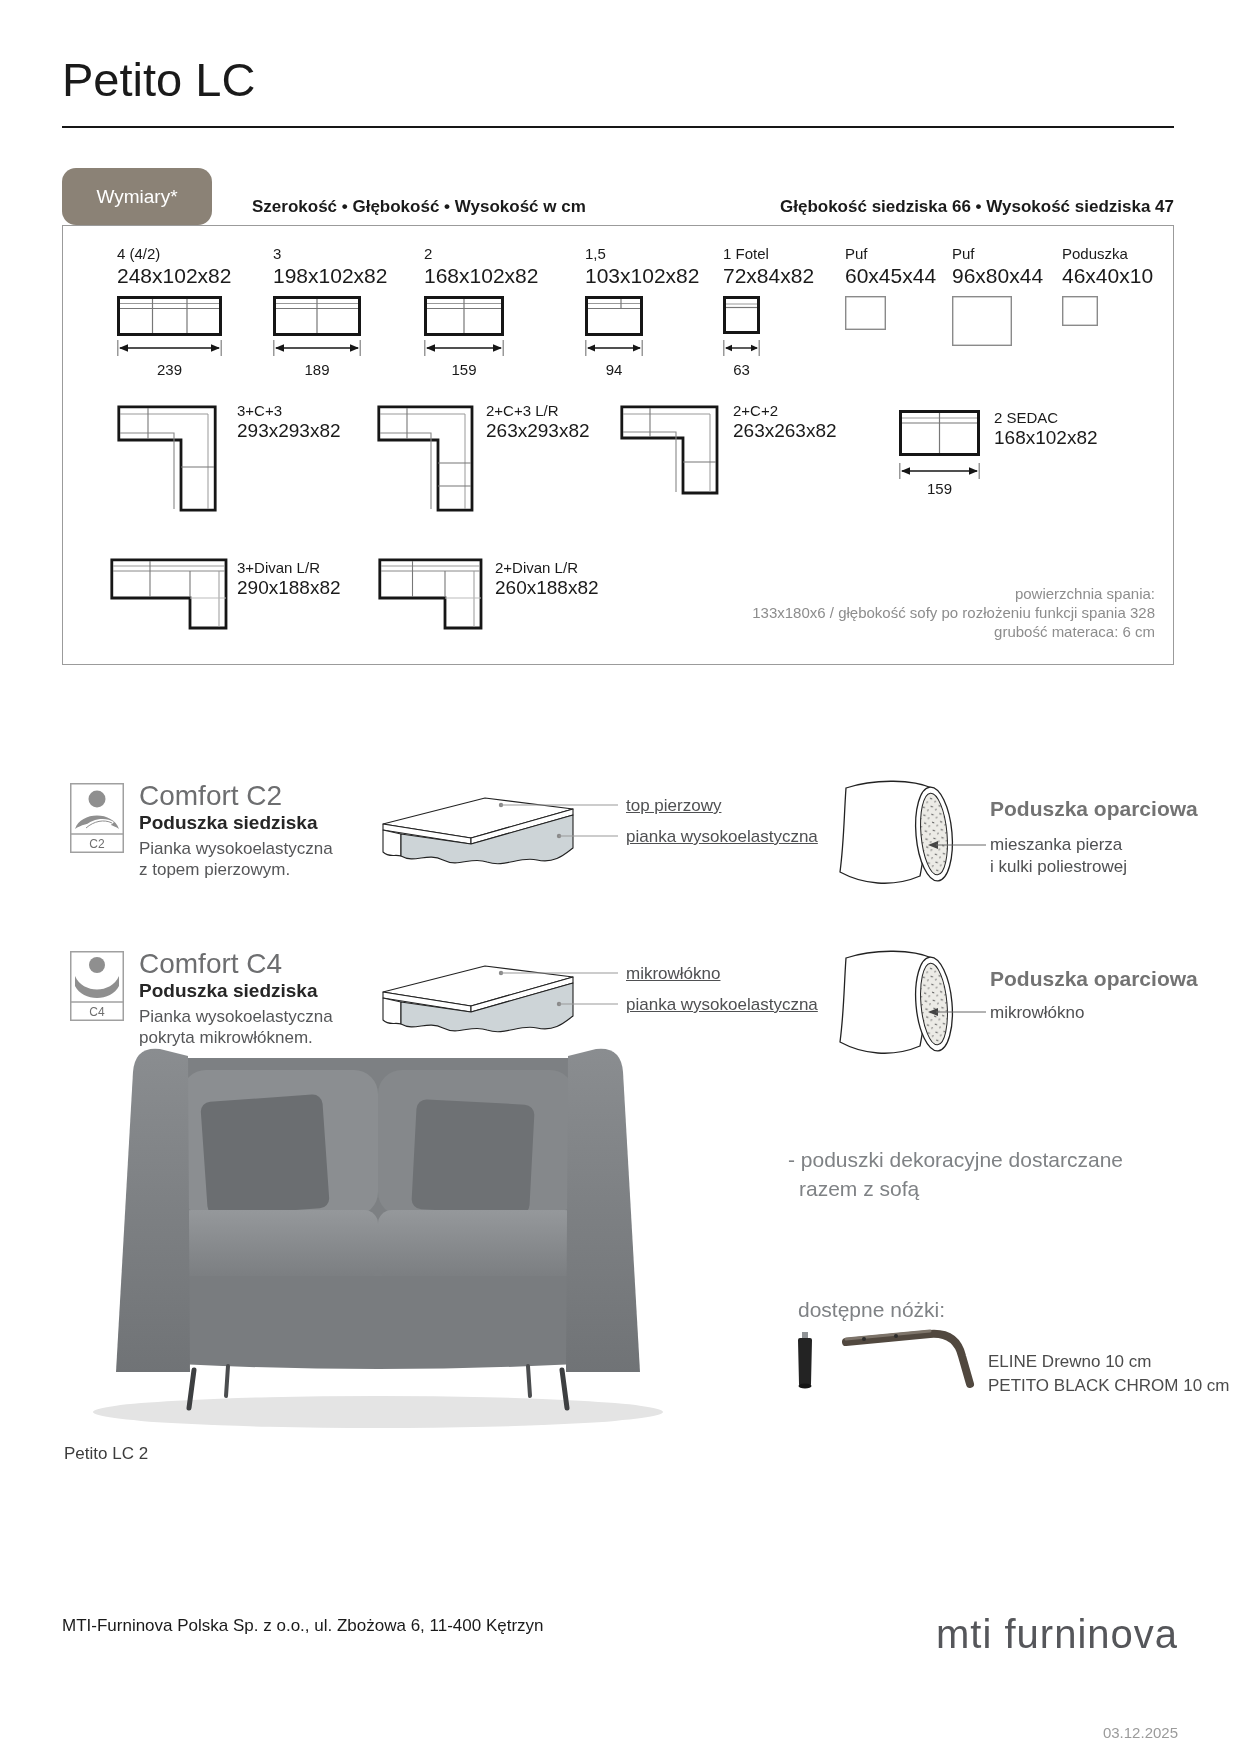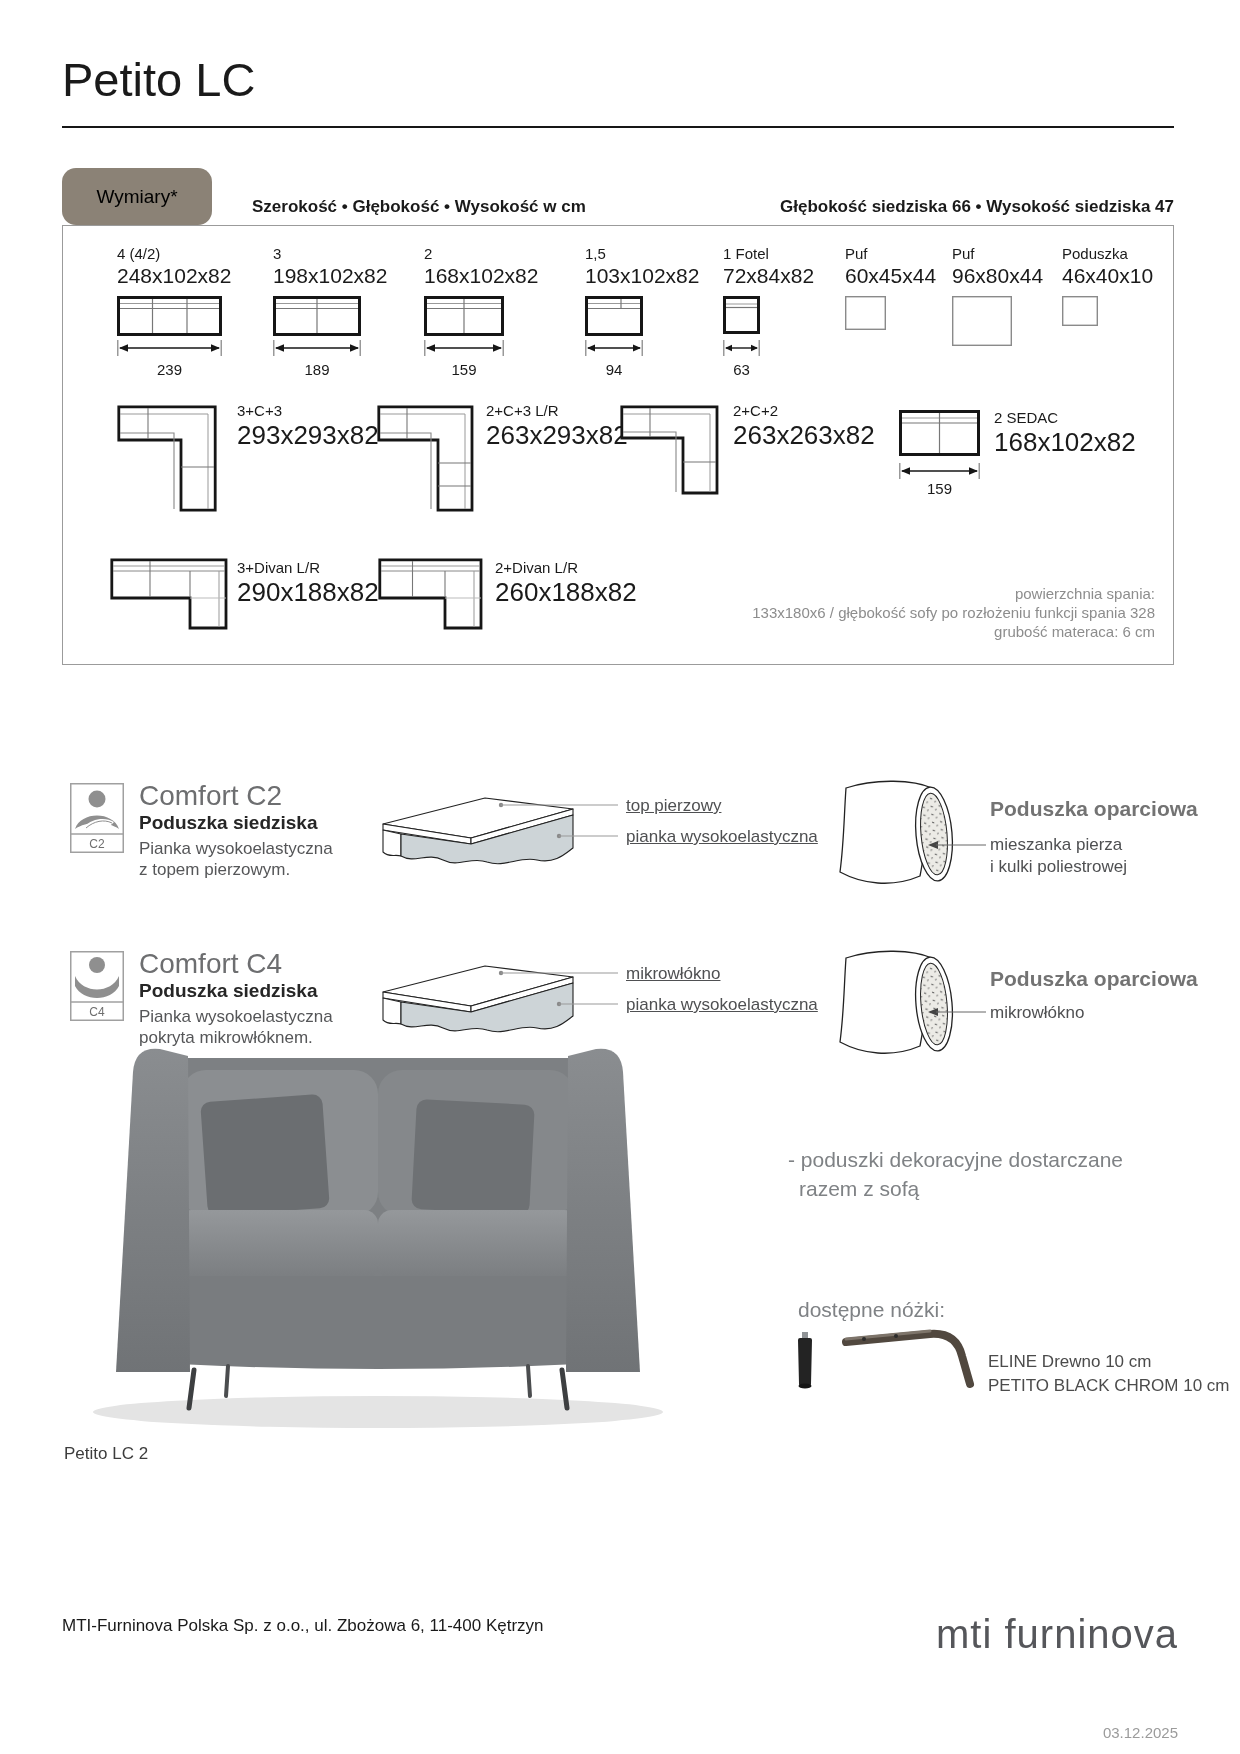--- a/index.html
+++ b/index.html
@@ -4,34 +4,34 @@
 <style>
   html,body{margin:0;padding:0;background:#fff;}
   .page{position:relative;width:1240px;height:1754px;background:#ffffff;
         font-family:"Liberation Sans", sans-serif;color:#1a1a1a;overflow:hidden;}
   .abs{position:absolute;}
 
   .title{left:62px;top:52px;font-size:47px;font-weight:400;letter-spacing:0;}
   .title-rule{left:62px;top:126px;width:1112px;border-top:2px solid #161616;}
 
   .dim-tab{left:62px;top:168px;width:150px;height:57px;background:#8b8276;
-           border-radius:14px;color:#000000;font-size:19px;display:flex;
+           border-radius:14px;color:#ffffff;font-size:19px;display:flex;
            align-items:center;justify-content:center;z-index:2;}
   .dim-hdr-left{left:252px;top:197px;font-size:17px;font-weight:600;text-align:right;}
   .dim-hdr-right{right:66px;top:197px;font-size:17px;font-weight:600;text-align:right;}
   .dim-box{left:62px;top:225px;width:1110px;height:438px;border:1px solid #9b9b9b;background:#fff;}
 
   .variant{top:245px;}
   .vname{font-size:15px;height:19px;}
   .vsize{font-size:21px;height:27px;}
   .vdiag{height:44px;padding-top:5px;}
   .vnum{font-size:15px;text-align:center;margin-top:1px;}
 
   .lbl-pair .lname{font-size:15px;height:18px;}
-  .lbl-pair .lsize{font-size:26px;}
+  .lbl-pair .lsize{font-size:19px;}
 
   .sleep-note{right:85px;top:584px;text-align:right;font-size:15px;line-height:19px;color:#8d8d8d;}
   .footnote{left:62px;top:688px;font-size:15px;color:#1a1a1a;}
 
   .ctitle{font-size:28px;color:#6d6e70;}
   .csub{font-size:19px;font-weight:bold;color:#262626;}
   .cdesc{font-size:17px;color:#555658;line-height:21px;}
   .clabel{font-size:17px;color:#4f5052;text-decoration:underline;}
   .ptitle{font-size:21px;font-weight:bold;color:#737373;margin-top:6px;}
   .plabel{font-size:17px;color:#4f5052;line-height:21px;}

